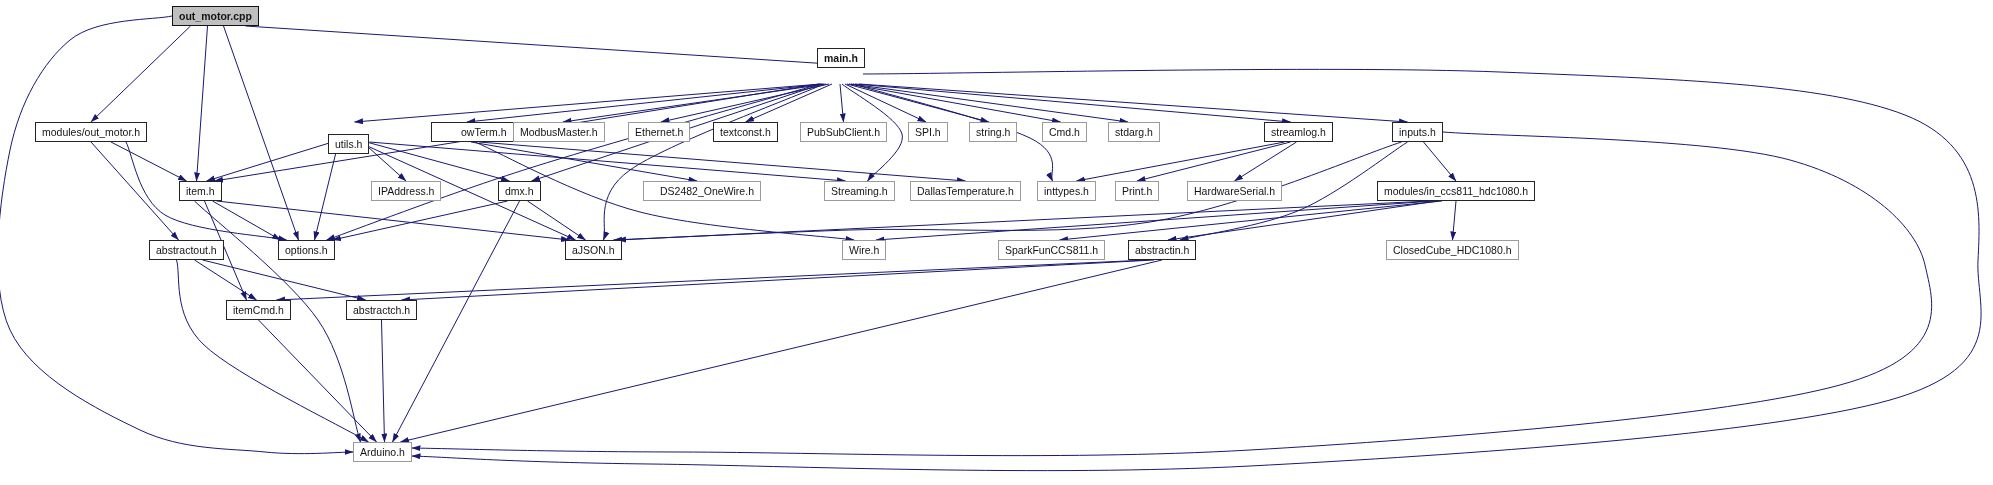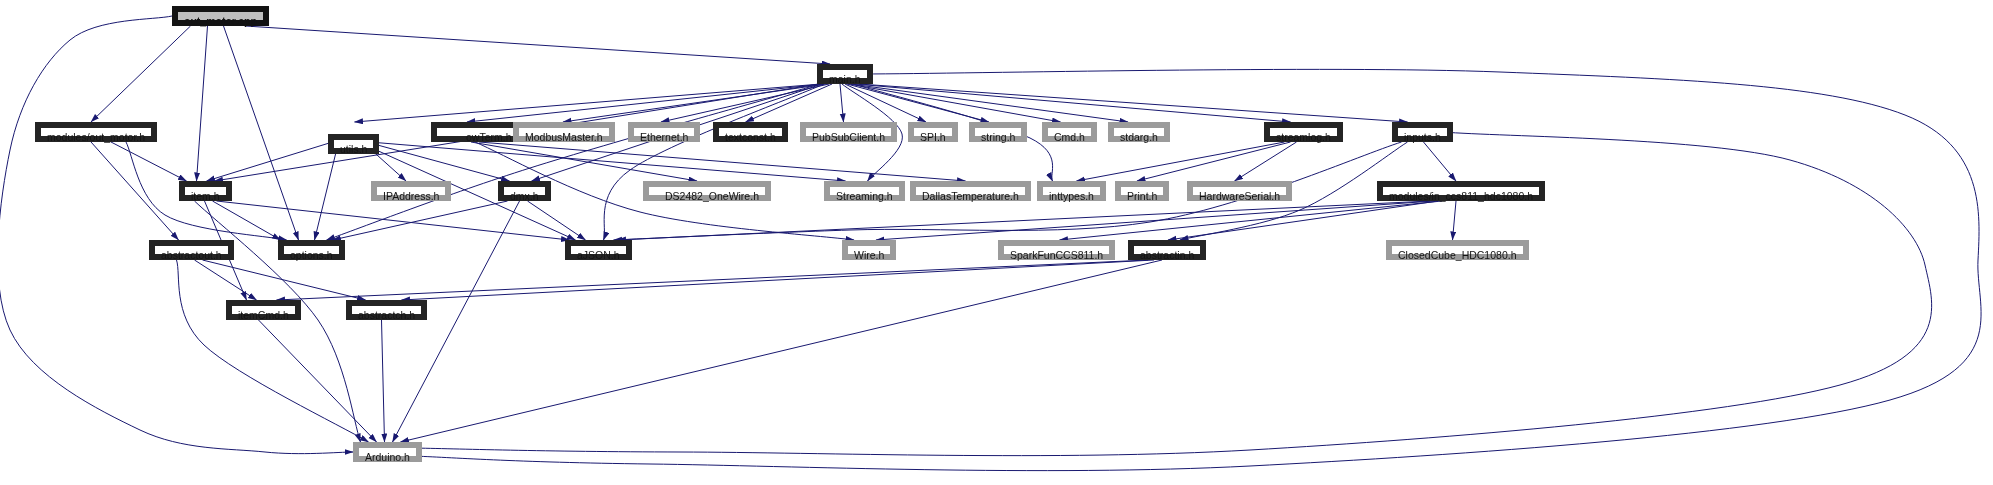--- a/index.html
+++ b/index.html
@@ -12,21 +12,21 @@
     overflow:hidden;
   }
   .graph svg{position:absolute;left:0;top:0;}
   .node{
     position:absolute;
     box-sizing:border-box;
     height:20px;
     line-height:18px;
     padding:0 6px;
     background:#ffffff;
-    border:6px solid #14532d;
+    border:1px solid #14532d;
     color:#131313;
     font-size:10.5px;
     white-space:nowrap;
     text-align:center;
     cursor:default;
   }
   .node.project{border-color:#242424;cursor:pointer;}
   .node.external{border-color:#9b9b9b;}
   .node.root{background:#bfbfbf;border-color:#131313;font-weight:bold;}
   .edge{fill:none;stroke:#191970;stroke-width:1;}
@@ -101,21 +101,21 @@
         <path d="M1154,260 L401.5,300" class="edge" marker-end="url(#arrow)"></path>
         <path d="M1162,260 L400.5,442" class="edge" marker-end="url(#arrow)"></path>
         <path d="M507.5,201 L332.5,240" class="edge" marker-end="url(#arrow)"></path>
         <path d="M527.5,201 L585.5,240" class="edge" marker-end="url(#arrow)"></path>
         <path d="M519.5,201 L392.5,442" class="edge" marker-end="url(#arrow)"></path>
         <path d="M258.5,320 L376.5,442" class="edge" marker-end="url(#arrow)"></path>
         <path d="M381.5,320 L384.5,442" class="edge" marker-end="url(#arrow)"></path>
       </g>
   </svg>
 <div class="node root" style="top: 6px; left: 172px;">out_motor.cpp</div>
-    <div class="node project" style="top: 64px; left: 817px;">main.h</div>
+    <div class="node project" style="top: 48px; left: 817px; font-weight: bold;">main.h</div>
     <div class="node project" style="top: 122px; left: 35px;">modules/out_motor.h</div>
     <div class="node project" style="top: 122px; left: 328px; margin-top: 12px;">utils.h</div>
     <div class="node project" style="top: 122px; left: 431px; padding-left: 29px;">owTerm.h</div>
     <div class="node external" style="top: 122px; left: 513px;">ModbusMaster.h</div>
     <div class="node external" style="top: 122px; left: 628px;">Ethernet.h</div>
     <div class="node project" style="top: 122px; left: 713px;">textconst.h</div>
     <div class="node external" style="top: 122px; left: 800px;">PubSubClient.h</div>
     <div class="node external" style="top: 122px; left: 908px;">SPI.h</div>
     <div class="node external" style="top: 122px; left: 969px;">string.h</div>
     <div class="node external" style="top: 122px; left: 1042px;">Cmd.h</div>

